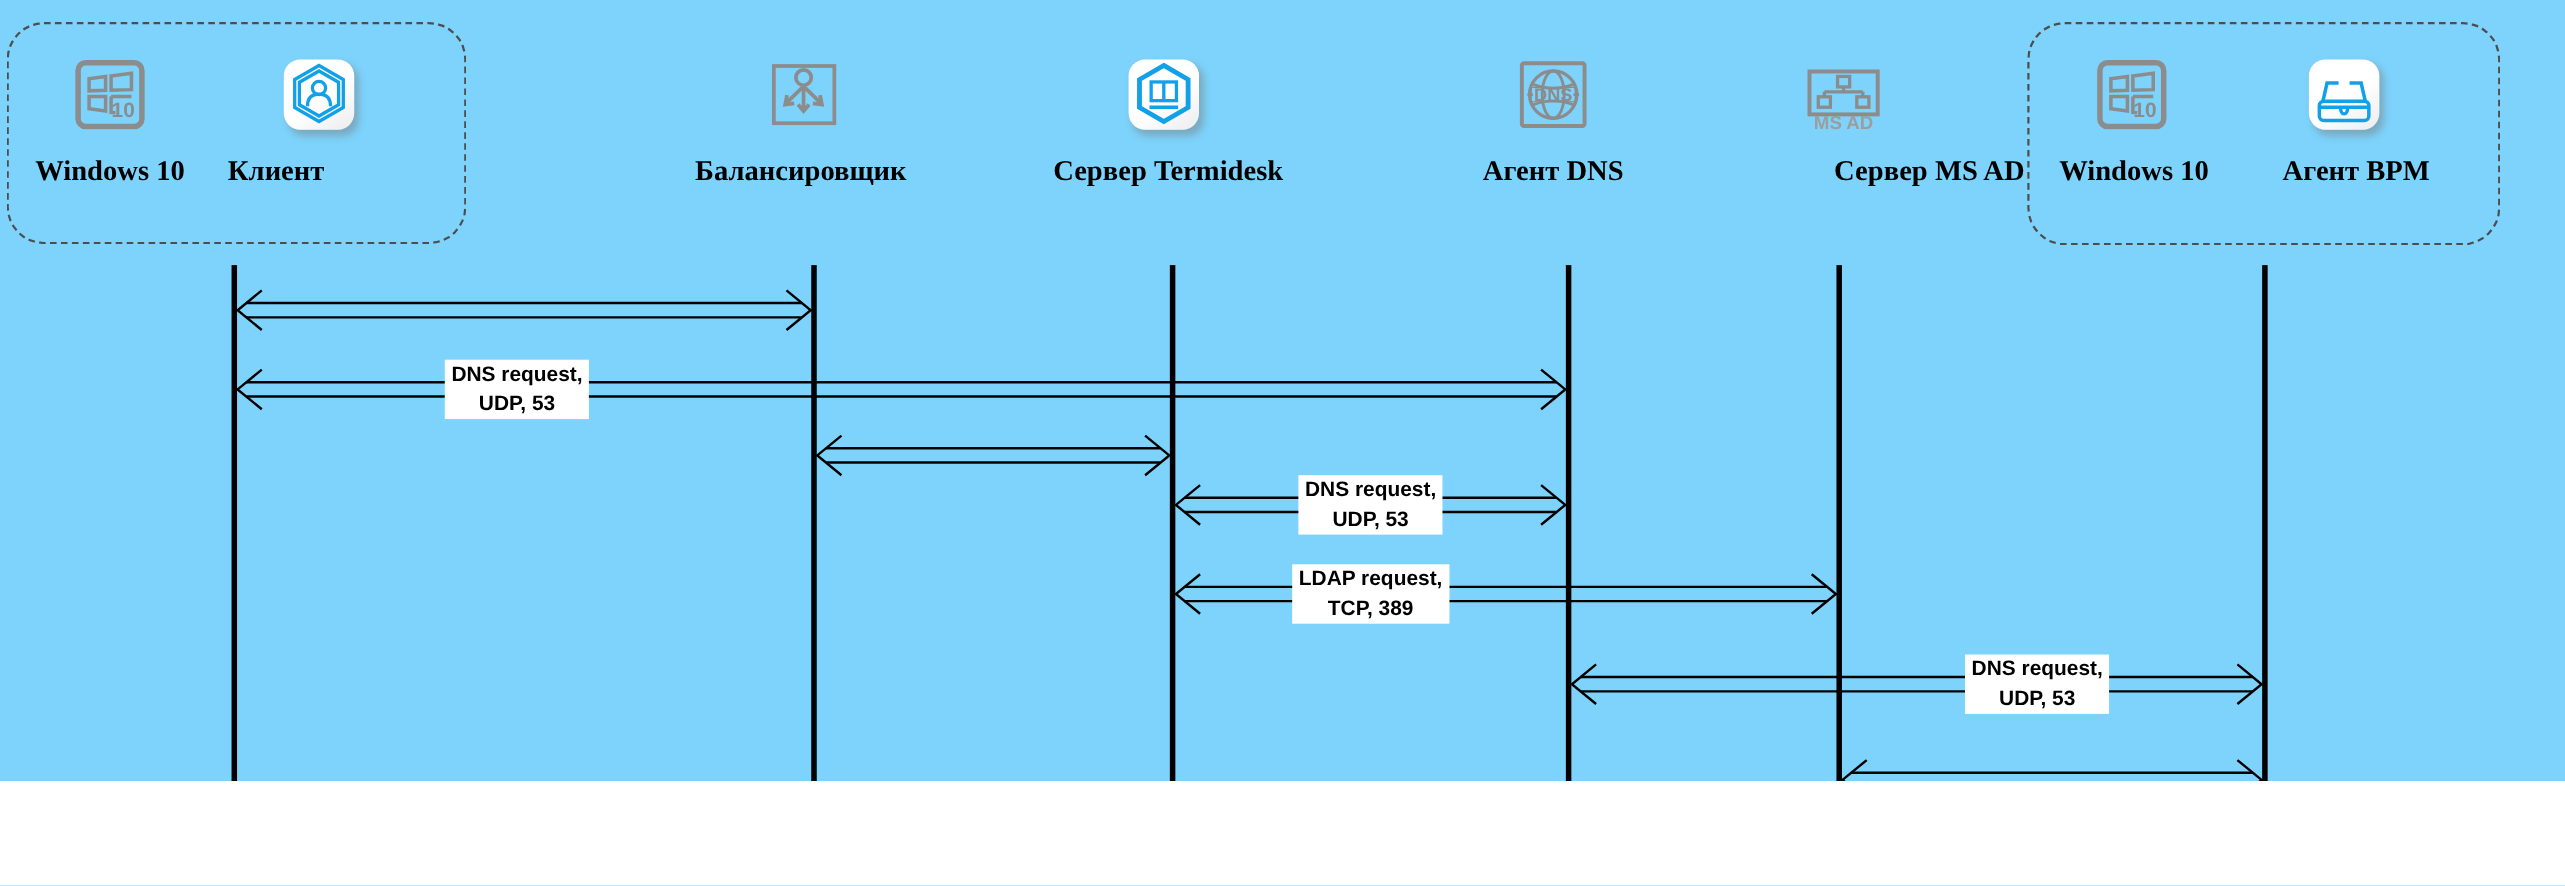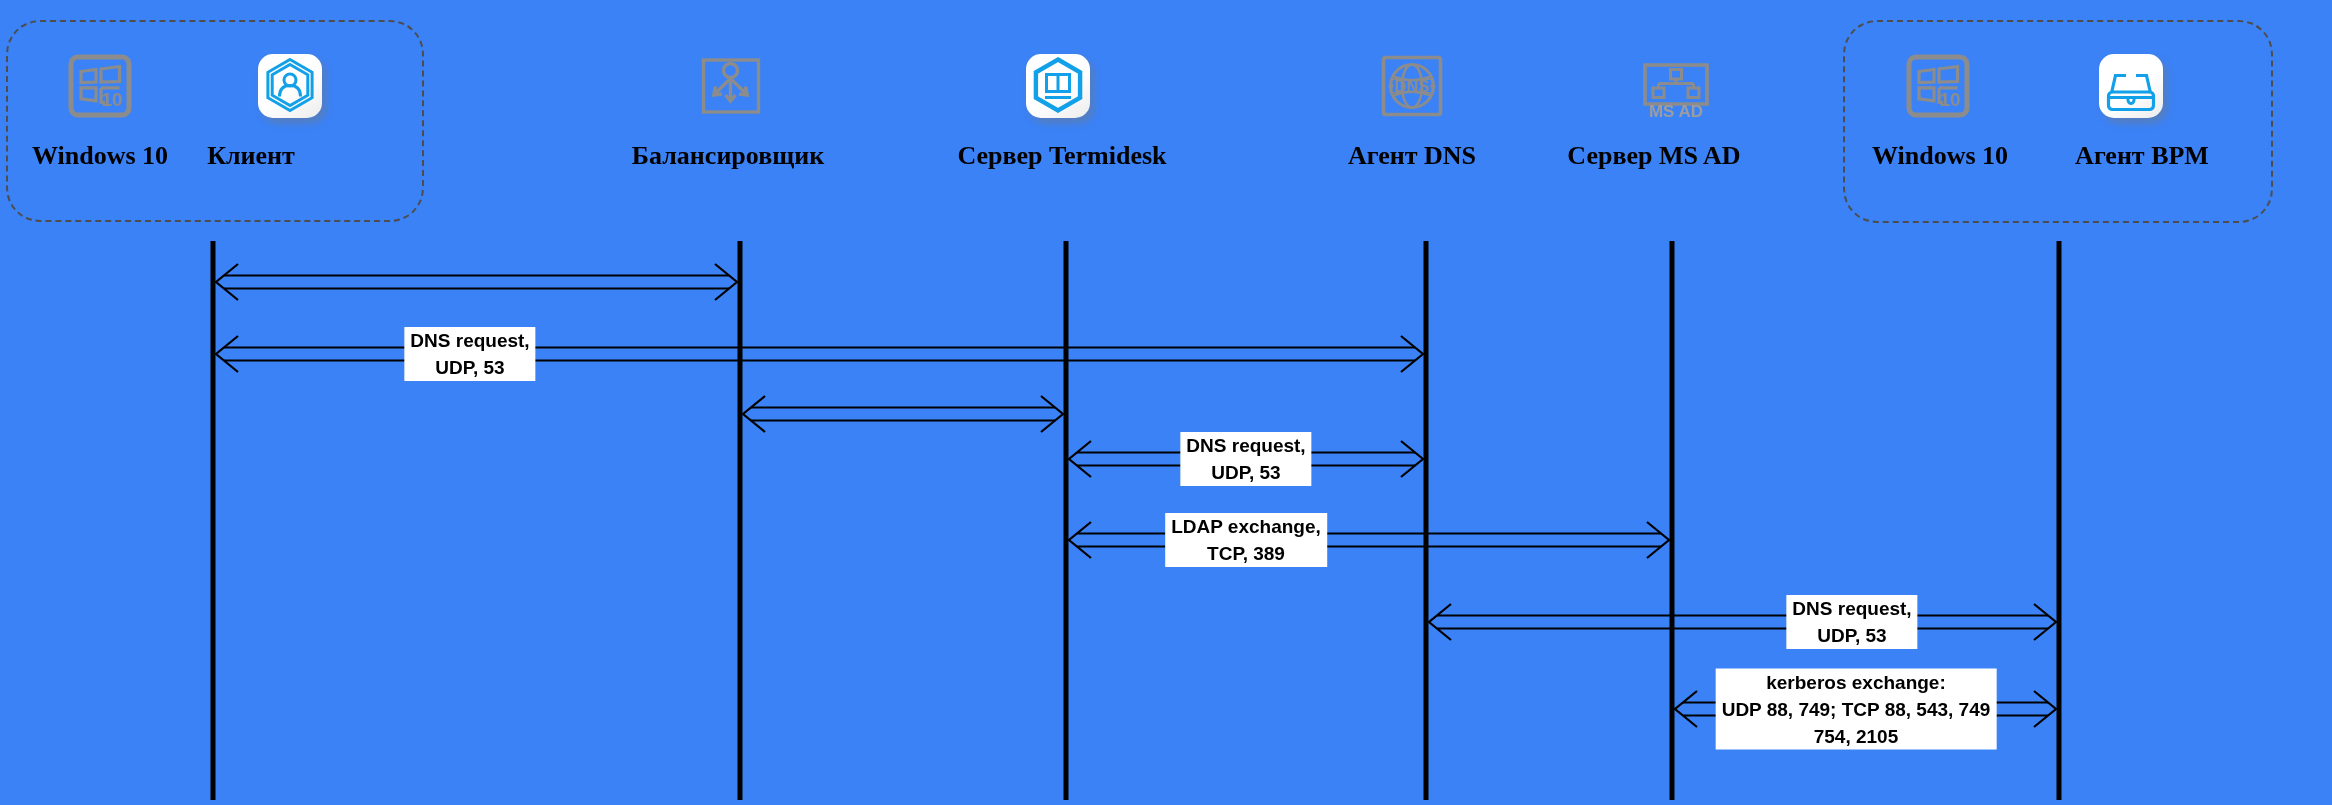--- a/index.html
+++ b/index.html
@@ -1,19 +1,19 @@
 <!DOCTYPE html>
 <html><head>
 <meta charset="utf-8">
 <style>
   html,body{margin:0;padding:0;background:#ffffff;}
   #diagram{
     position:relative;
-    width:2332px;height:805px;
-    background:#3b82f6;
+    width:2332px;height:710px;
+    background:#7dd3fc;
     font-family:"Liberation Sans",sans-serif;
     overflow:hidden;
   }
   .group-box{
     position:absolute;
     border:2px dashed #4d4d4d;
     border-radius:34px;
     background:transparent;
   }
   .lifeline{
@@ -138,21 +138,21 @@
   <div class="icon-wrap" style="left:1676px;">
     <svg class="gray-icon" width="70" height="66" viewBox="0 0 70 66">
       <rect x="4" y="11" width="62" height="39" stroke-width="3.6"></rect>
       <rect x="29.5" y="15.5" width="11" height="9.5" stroke-width="3"></rect>
       <path d="M35 25 L35 29.5 M17.5 29.5 L52.5 29.5 M17.5 29.5 L17.5 34 M52.5 29.5 L52.5 34" stroke-width="3"></path>
       <rect x="12" y="34" width="11" height="9.5" stroke-width="3"></rect>
       <rect x="47" y="34" width="11" height="9.5" stroke-width="3"></rect>
       <text x="35" y="63" font-size="17" fill="#9d9d9d" stroke="none" text-anchor="middle">MS AD</text>
     </svg>
   </div>
-  <div class="entity-label" style="left:1654px;font-family:Liberation Serif, serif;">Сервер MS AD</div>
+  <div class="entity-label" style="left:1754px;font-family:Liberation Serif, serif;">Сервер MS AD</div>
 
   <div class="icon-wrap" style="left:1938px;">
     <svg class="gray-icon" width="64" height="64" viewBox="0 0 64 64">
       <rect x="3" y="3" width="58" height="58" rx="7" stroke-width="5"></rect>
       <path d="M13 17.5 L28 15.5 L28 28 L13 28.6 Z" stroke-width="3.2"></path>
       <path d="M33 15 L51.5 12.5 L51.5 27.5 L33 28 Z" stroke-width="3.2"></path>
       <path d="M13 33.8 L28 33.8 L28 46.8 L13 44.8 Z" stroke-width="3.2"></path>
       <path d="M33 33.8 L51.5 33.8 M33 33.8 L33 48.2 L37 48.6" stroke-width="3.2"></path>
       <text x="44" y="52" font-size="19" fill="#8c8c8c" stroke="none" text-anchor="middle">10</text>
     </svg>
@@ -208,40 +208,35 @@
     <div>UDP, 53</div>
   </div>
 
   <svg class="msg-arrow" style="left:1066px;top:518px;" width="606" height="44">
     <path d="M25 4 L3 22 L25 40"></path>
       <path d="M581 4 L603 22 L581 40"></path>
     <line x1="11" y1="15.5" x2="595" y2="15.5"></line>
       <line x1="11" y1="28.5" x2="595" y2="28.5"></line>
   </svg>
   <div class="msg-label" style="left:1246px;top:540px;">
-    <div>LDAP exchange,</div>
+    <div>LDAP request,</div>
     <div>TCP, 389</div>
   </div>
 
   <svg class="msg-arrow" style="left:1426px;top:600px;" width="633" height="44">
     <path d="M25 4 L3 22 L25 40"></path>
       <path d="M608 4 L630 22 L608 40"></path>
     <line x1="11" y1="15.5" x2="622" y2="15.5"></line>
       <line x1="11" y1="28.5" x2="622" y2="28.5"></line>
   </svg>
   <div class="msg-label" style="left:1852px;top:622px;">
     <div>DNS request,</div>
     <div>UDP, 53</div>
   </div>
 
   <svg class="msg-arrow" style="left:1672px;top:687px;" width="387" height="44">
     <path d="M25 4 L3 22 L25 40"></path>
       <path d="M362 4 L384 22 L362 40"></path>
     <line x1="11" y1="15.5" x2="376" y2="15.5"></line>
       <line x1="11" y1="28.5" x2="376" y2="28.5"></line>
   </svg>
-  <div class="msg-label" style="left:1856px;top:709px;">
-    <div>kerberos exchange:</div>
-    <div>UDP 88, 749; TCP 88, 543, 749</div>
-    <div>754, 2105</div>
-  </div>
 
 </div>
 
 </body></html>

